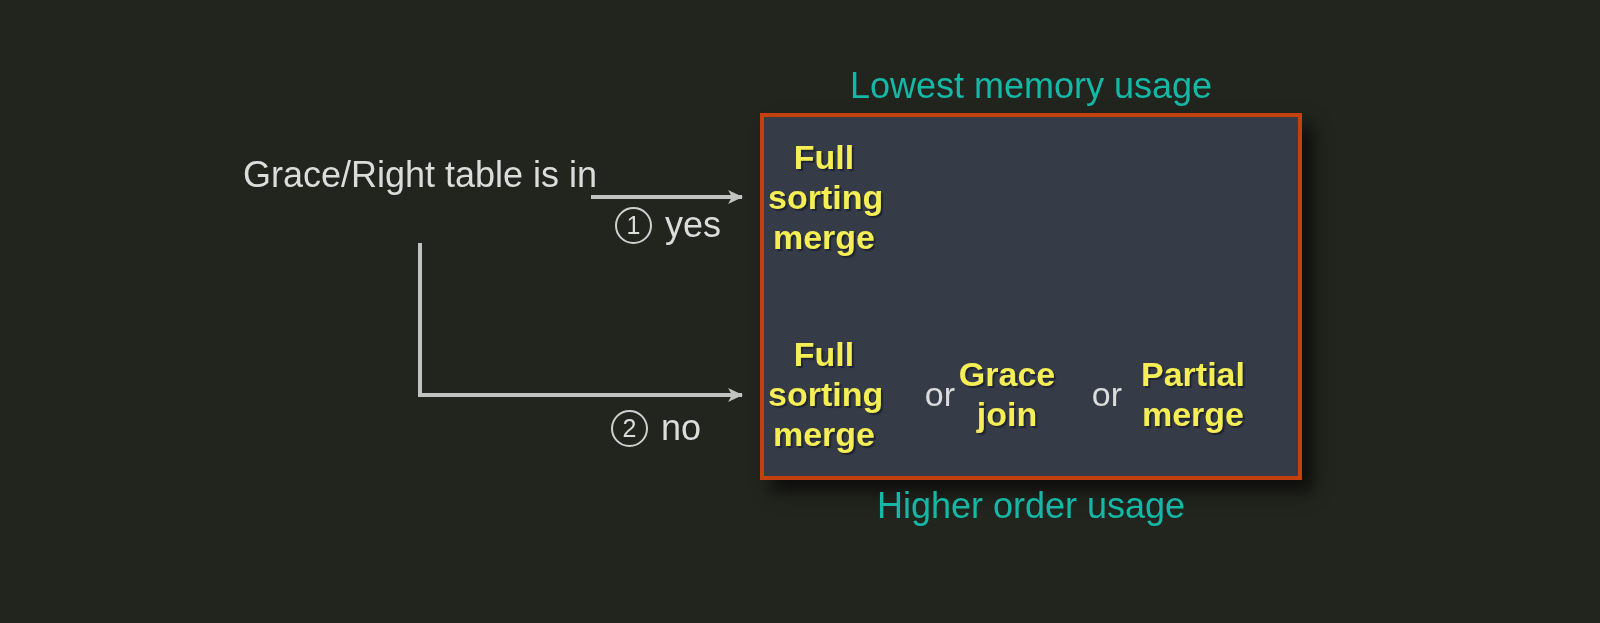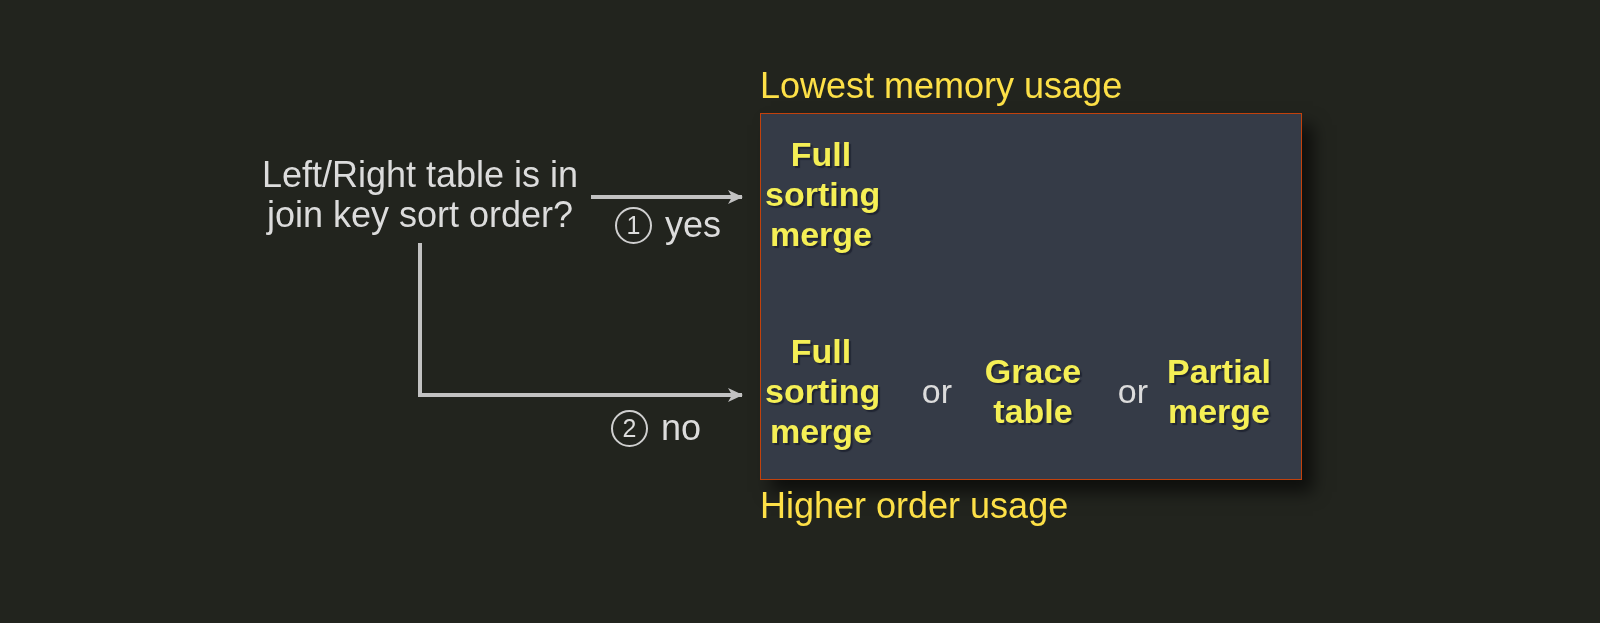--- a/index.html
+++ b/index.html
@@ -51,37 +51,37 @@
     align-items: center;
     justify-content: center;
     font-size: 25px;
     color: #dcdcdc;
     flex: none;
   }
   .mem-caption {
     position: absolute;
     left: 760px;
     width: 542px;
-    text-align: left;
-    color: #fde047;
+    text-align: center;
+    color: #14b8a6;
     font-size: 36px;
     line-height: 40px;
     white-space: nowrap;
   }
   .mem-top    { top: 66px; }
   .mem-bottom { top: 486px; }
   .algo-box {
     position: absolute;
     left: 760px;
     top: 113px;
     width: 542px;
     height: 367px;
     box-sizing: border-box;
     background: #353b47;
-    border: 1px solid #c2410c;
+    border: 4px solid #c2410c;
     box-shadow: 11px 12px 16px rgba(0,0,0,0.6);
   }
   .algo {
     color: #f5ef55;
     font-weight: bold;
     font-size: 34px;
     line-height: 40px;
     text-align: center;
     text-shadow: 2px 2px 1px rgba(15,18,32,0.55);
     white-space: nowrap;
@@ -101,42 +101,41 @@
     align-items: center;
   }
   .or-sep {
     color: #dcdcdc;
     font-size: 34px;
     line-height: 40px;
     text-align: right;
   }
   .m-a1 { margin-left: 4px;  width: 112px; }
   .m-o1 { margin-left: 41px; width: 34px;  }
-  .m-a2 { margin-left: 29px; width: 104px; }
+  .m-a2 { width: 104px; }
   .m-o2 { margin-left: 29px; width: 34px;  }
   .m-a3 { margin-left: 16px; width: 110px; }
 </style>
 </head>
 <body>
 
 <div class="canvas">
 
   <svg class="connectors" viewBox="0 0 1600 623" xmlns="http://www.w3.org/2000/svg">
     <defs>
       <marker id="arrowhead" markerUnits="userSpaceOnUse" markerWidth="20" markerHeight="20" refX="15" refY="9" orient="auto">
         <path d="M1,2 L16,9 L1,16 L5,9 z" fill="#c2c2c2"></path>
       </marker>
     </defs>
     <path d="M591,197 H742" fill="none" stroke="#c2c2c2" stroke-width="4" marker-end="url(#arrowhead)"></path>
     <path d="M420,243 V395 H742" fill="none" stroke="#c2c2c2" stroke-width="4" marker-end="url(#arrowhead)"></path>
   </svg>
 
   <div class="question">
-    <div>Left/Right table is in</div>
-    <div>join key sort order?</div>
+    <div>Grace/Right table is in</div>
   </div>
 
   <div class="branch-label branch-yes">
     <span class="circle-num">1</span>
     <span>yes</span>
   </div>
 
   <div class="branch-label branch-no">
     <span class="circle-num">2</span>
     <span>no</span>
@@ -154,21 +153,21 @@
 
     <div class="row-unsorted">
       <div class="algo m-a1">
         <div>Full</div>
         <div>sorting</div>
         <div>merge</div>
       </div>
       <div class="or-sep m-o1">or</div>
       <div class="algo m-a2">
         <div>Grace</div>
-        <div>table</div>
+        <div>join</div>
       </div>
       <div class="or-sep m-o2">or</div>
       <div class="algo m-a3">
         <div>Partial</div>
         <div>merge</div>
       </div>
     </div>
 
   </div>
 

